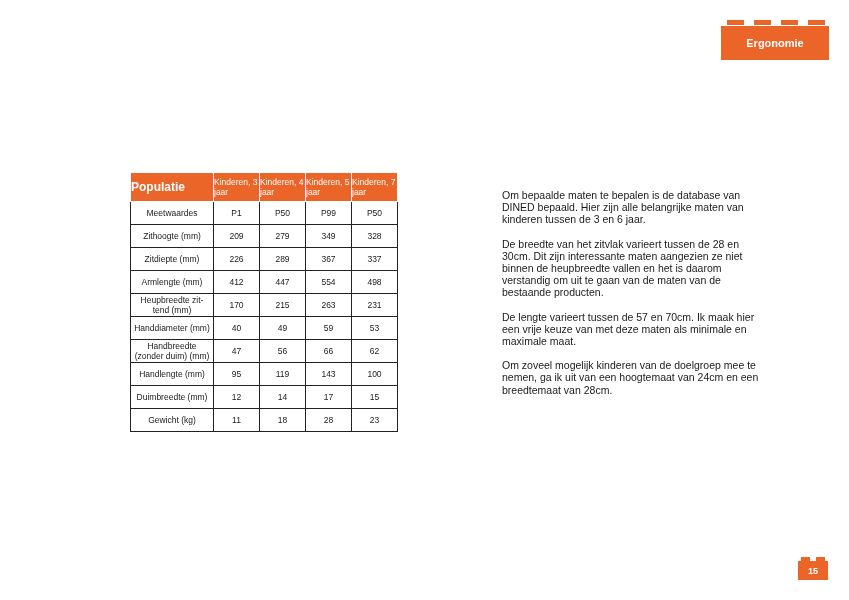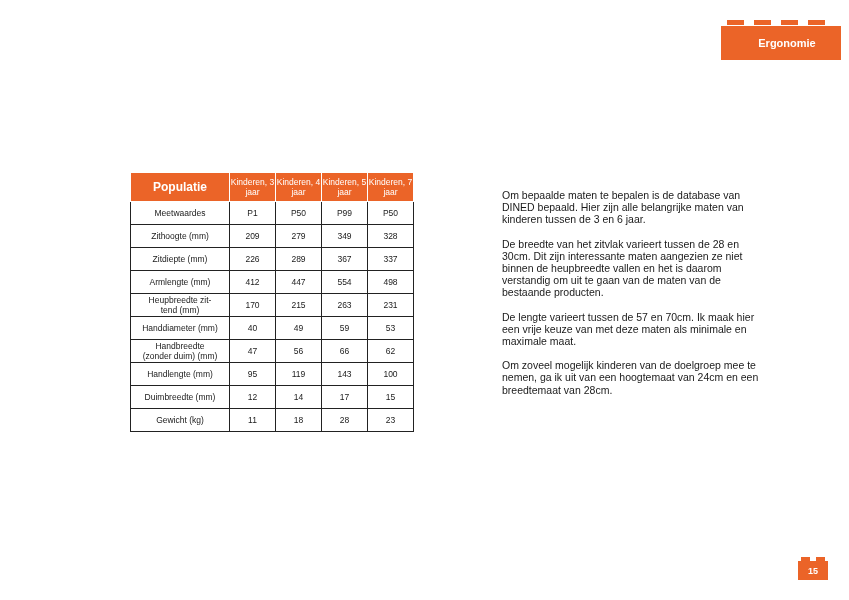--- a/index.html
+++ b/index.html
@@ -1,28 +1,28 @@
 <!DOCTYPE html>
 <html><head>
 <meta charset="utf-8">
 <style>
   html, body { margin:0; padding:0; }
   body { width:849px; height:600px; background:#ffffff; position:relative; overflow:hidden;
          font-family:"Liberation Sans", sans-serif; color:#1a1a1a; }
   .brick-top { position:absolute; background:#eb6428; }
   .section-tab { position:absolute; left:721px; top:26px; width:108px; height:34px; background:#eb6428;
-                 color:#fff; font-weight:bold; font-size:11px; display:flex; align-items:center; justify-content:center;padding-left:12px; }
+                 color:#fff; font-weight:bold; font-size:11px; display:flex; align-items:center; justify-content:center; }
   .page-num { position:absolute; left:798px; top:561px; width:30px; height:19px; background:#eb6428;
               color:#fff; font-weight:bold; font-size:9px; display:flex; align-items:center; justify-content:center; }
   table { position:absolute; left:130px; top:172px; border-collapse:collapse; }
   th { background:#eb6428; color:#fff; font-weight:normal; font-size:8.5px; line-height:10px;
-       text-align:center; padding:0; height:28px; border:1px solid #fff; }
+       text-align:left; padding:0; height:28px; border:1px solid #fff; }
   th.pop { font-weight:bold; font-size:12px; width:82px; }
   th.col { width:45px; }
-  td { border:1px solid #222; font-size:8.5px; line-height:10px; text-align:center; padding:0 10px; height:22px; }
+  td { border:1px solid #222; font-size:8.5px; line-height:10px; text-align:center; padding:0 2px; height:22px; }
   td.lbl { width:78px; }
   .text { position:absolute; left:502px; top:189px; width:265px; font-size:10.5px; line-height:12.2px; color:#1a1a1a; }
   .text p { margin:0 0 12px 0; }
 </style>
 </head>
 <body>
 
 <div>
   <div class="brick-top" style="left:727px;top:20px;width:17px;height:5px;"></div>
   <div class="brick-top" style="left:754px;top:20px;width:17px;height:5px;"></div>

